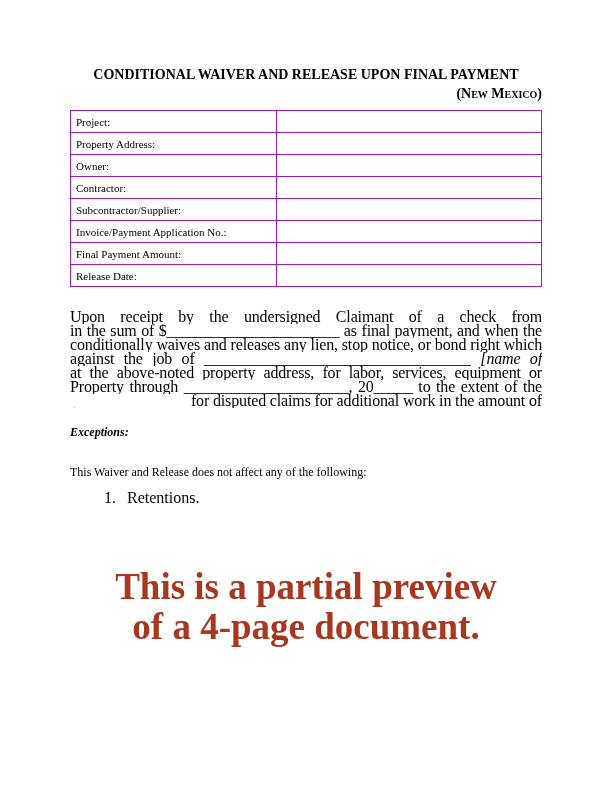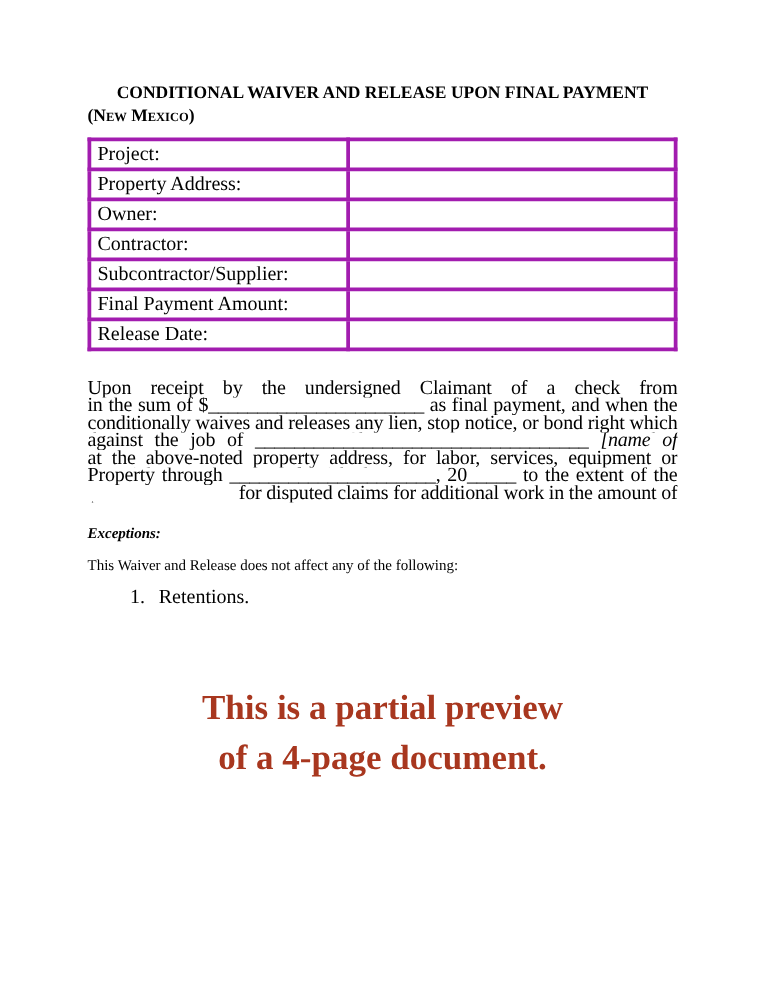--- a/index.html
+++ b/index.html
@@ -18,37 +18,37 @@
     color: #000000;
     overflow: hidden;
   }
   .doc-title {
     text-align: center;
     font-weight: bold;
     font-size: 14px;
     line-height: 19px;
   }
   .doc-subtitle {
-    text-align: left;
+    text-align: right;
     font-weight: bold;
     font-size: 14px;
     line-height: 19px;
     font-variant: small-caps;
   }
   table.info-table {
     border-collapse: collapse;
     width: 100%;
     margin-top: 7px;
     table-layout: fixed;
   }
   table.info-table td {
-    border: 3px solid #a21caf;
+    border: 1px solid #a21caf;
     height: 21px;
     padding: 0 5px;
-    font-size: 16px;
+    font-size: 11px;
     vertical-align: middle;
   }
   td.label-cell { width: 41.4%; }
   td.value-cell { }
   .body-par {
     margin-top: 23px;
     font-size: 16px;
     letter-spacing: -0.15px;
   }
   .body-line {
@@ -64,36 +64,36 @@
   }
   .italic { font-style: italic; }
   .exceptions-heading {
     margin-top: 17px;
     font-weight: bold;
     font-size: 12px;
     line-height: 14px;
     font-style: italic;
   }
   .exceptions-intro {
-    margin-top: 12px;
+    margin-top: 26px;
     font-size: 12px;
     line-height: 14px;
   }
   .list-item {
     margin-top: 12px;
     padding-left: 34px;
     font-size: 16px;
     line-height: 14px;
   }
   .list-item .num { margin-right: 11px; }
   .preview-notice {
     margin-top: 62px;
     text-align: center;
     font-weight: bold;
-    font-size: 28px;
+    font-size: 37px;
     line-height: 40px;
     color: #A8371F;
   }
 </style>
 </head>
 <body>
 
 <div class="page">
 
   <div class="doc-title">CONDITIONAL WAIVER AND RELEASE UPON FINAL PAYMENT</div>
@@ -112,20 +112,24 @@
       <tr>
         <td class="label-cell">Owner:</td>
         <td class="value-cell"></td>
       </tr>
       <tr>
         <td class="label-cell">Contractor:</td>
         <td class="value-cell"></td>
       </tr>
       <tr>
         <td class="label-cell">Subcontractor/Supplier:</td>
+        <td class="value-cell"></td>
+      </tr>
+      <tr>
+        <td class="label-cell">Invoice/Payment Application No.:</td>
         <td class="value-cell"></td>
       </tr>
       <tr>
         <td class="label-cell">Final Payment Amount:</td>
         <td class="value-cell"></td>
       </tr>
       <tr>
         <td class="label-cell">Release Date:</td>
         <td class="value-cell"></td>
       </tr>

